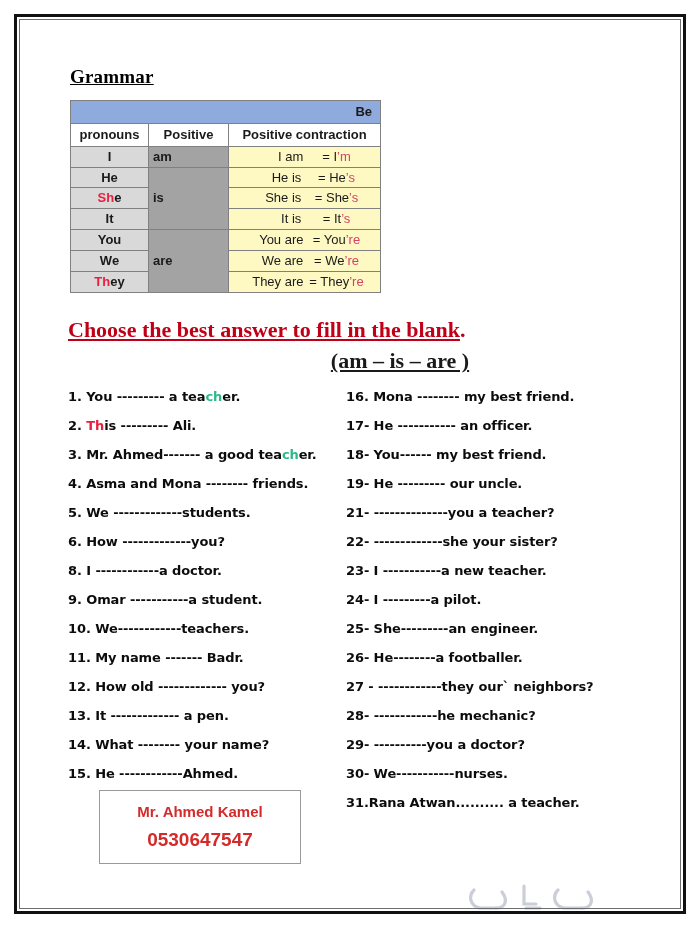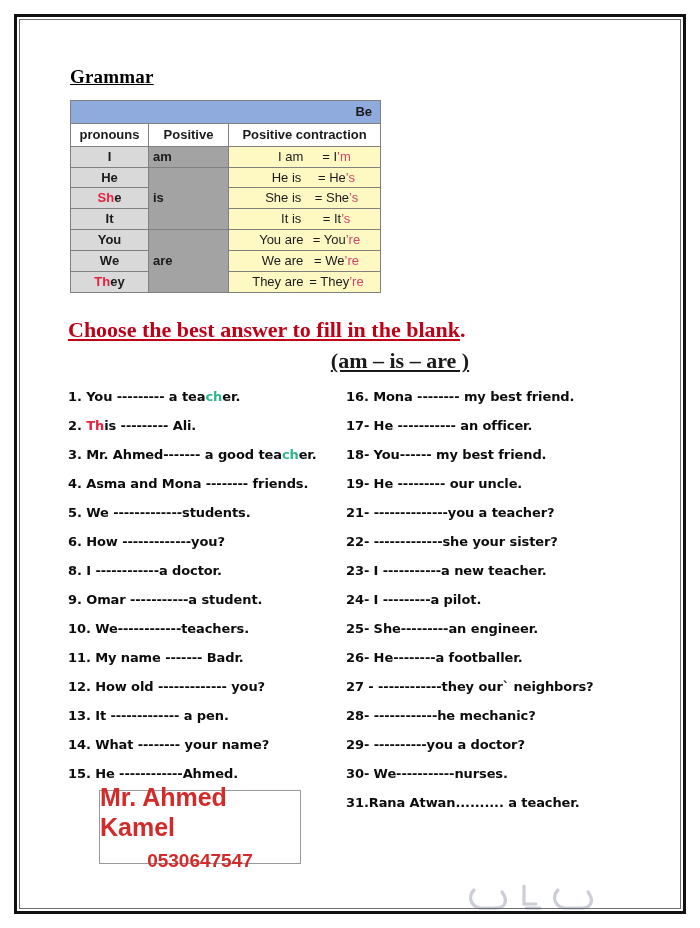--- a/index.html
+++ b/index.html
@@ -191,21 +191,21 @@
     background: #ffffff;
     box-sizing: border-box;
     display: flex;
     flex-direction: column;
     align-items: center;
     justify-content: center;
   }
   .contact-name {
     font-family: "Liberation Sans", sans-serif;
     font-weight: bold;
-    font-size: 25px;
+    font-size: 15px;
     color: #d42a2a;
     line-height: 1.2;
   }
   .contact-phone {
     font-family: "Liberation Sans", sans-serif;
     font-weight: bold;
     font-size: 19px;
     color: #d42a2a;
     line-height: 1.2;
     margin-top: 8px;

